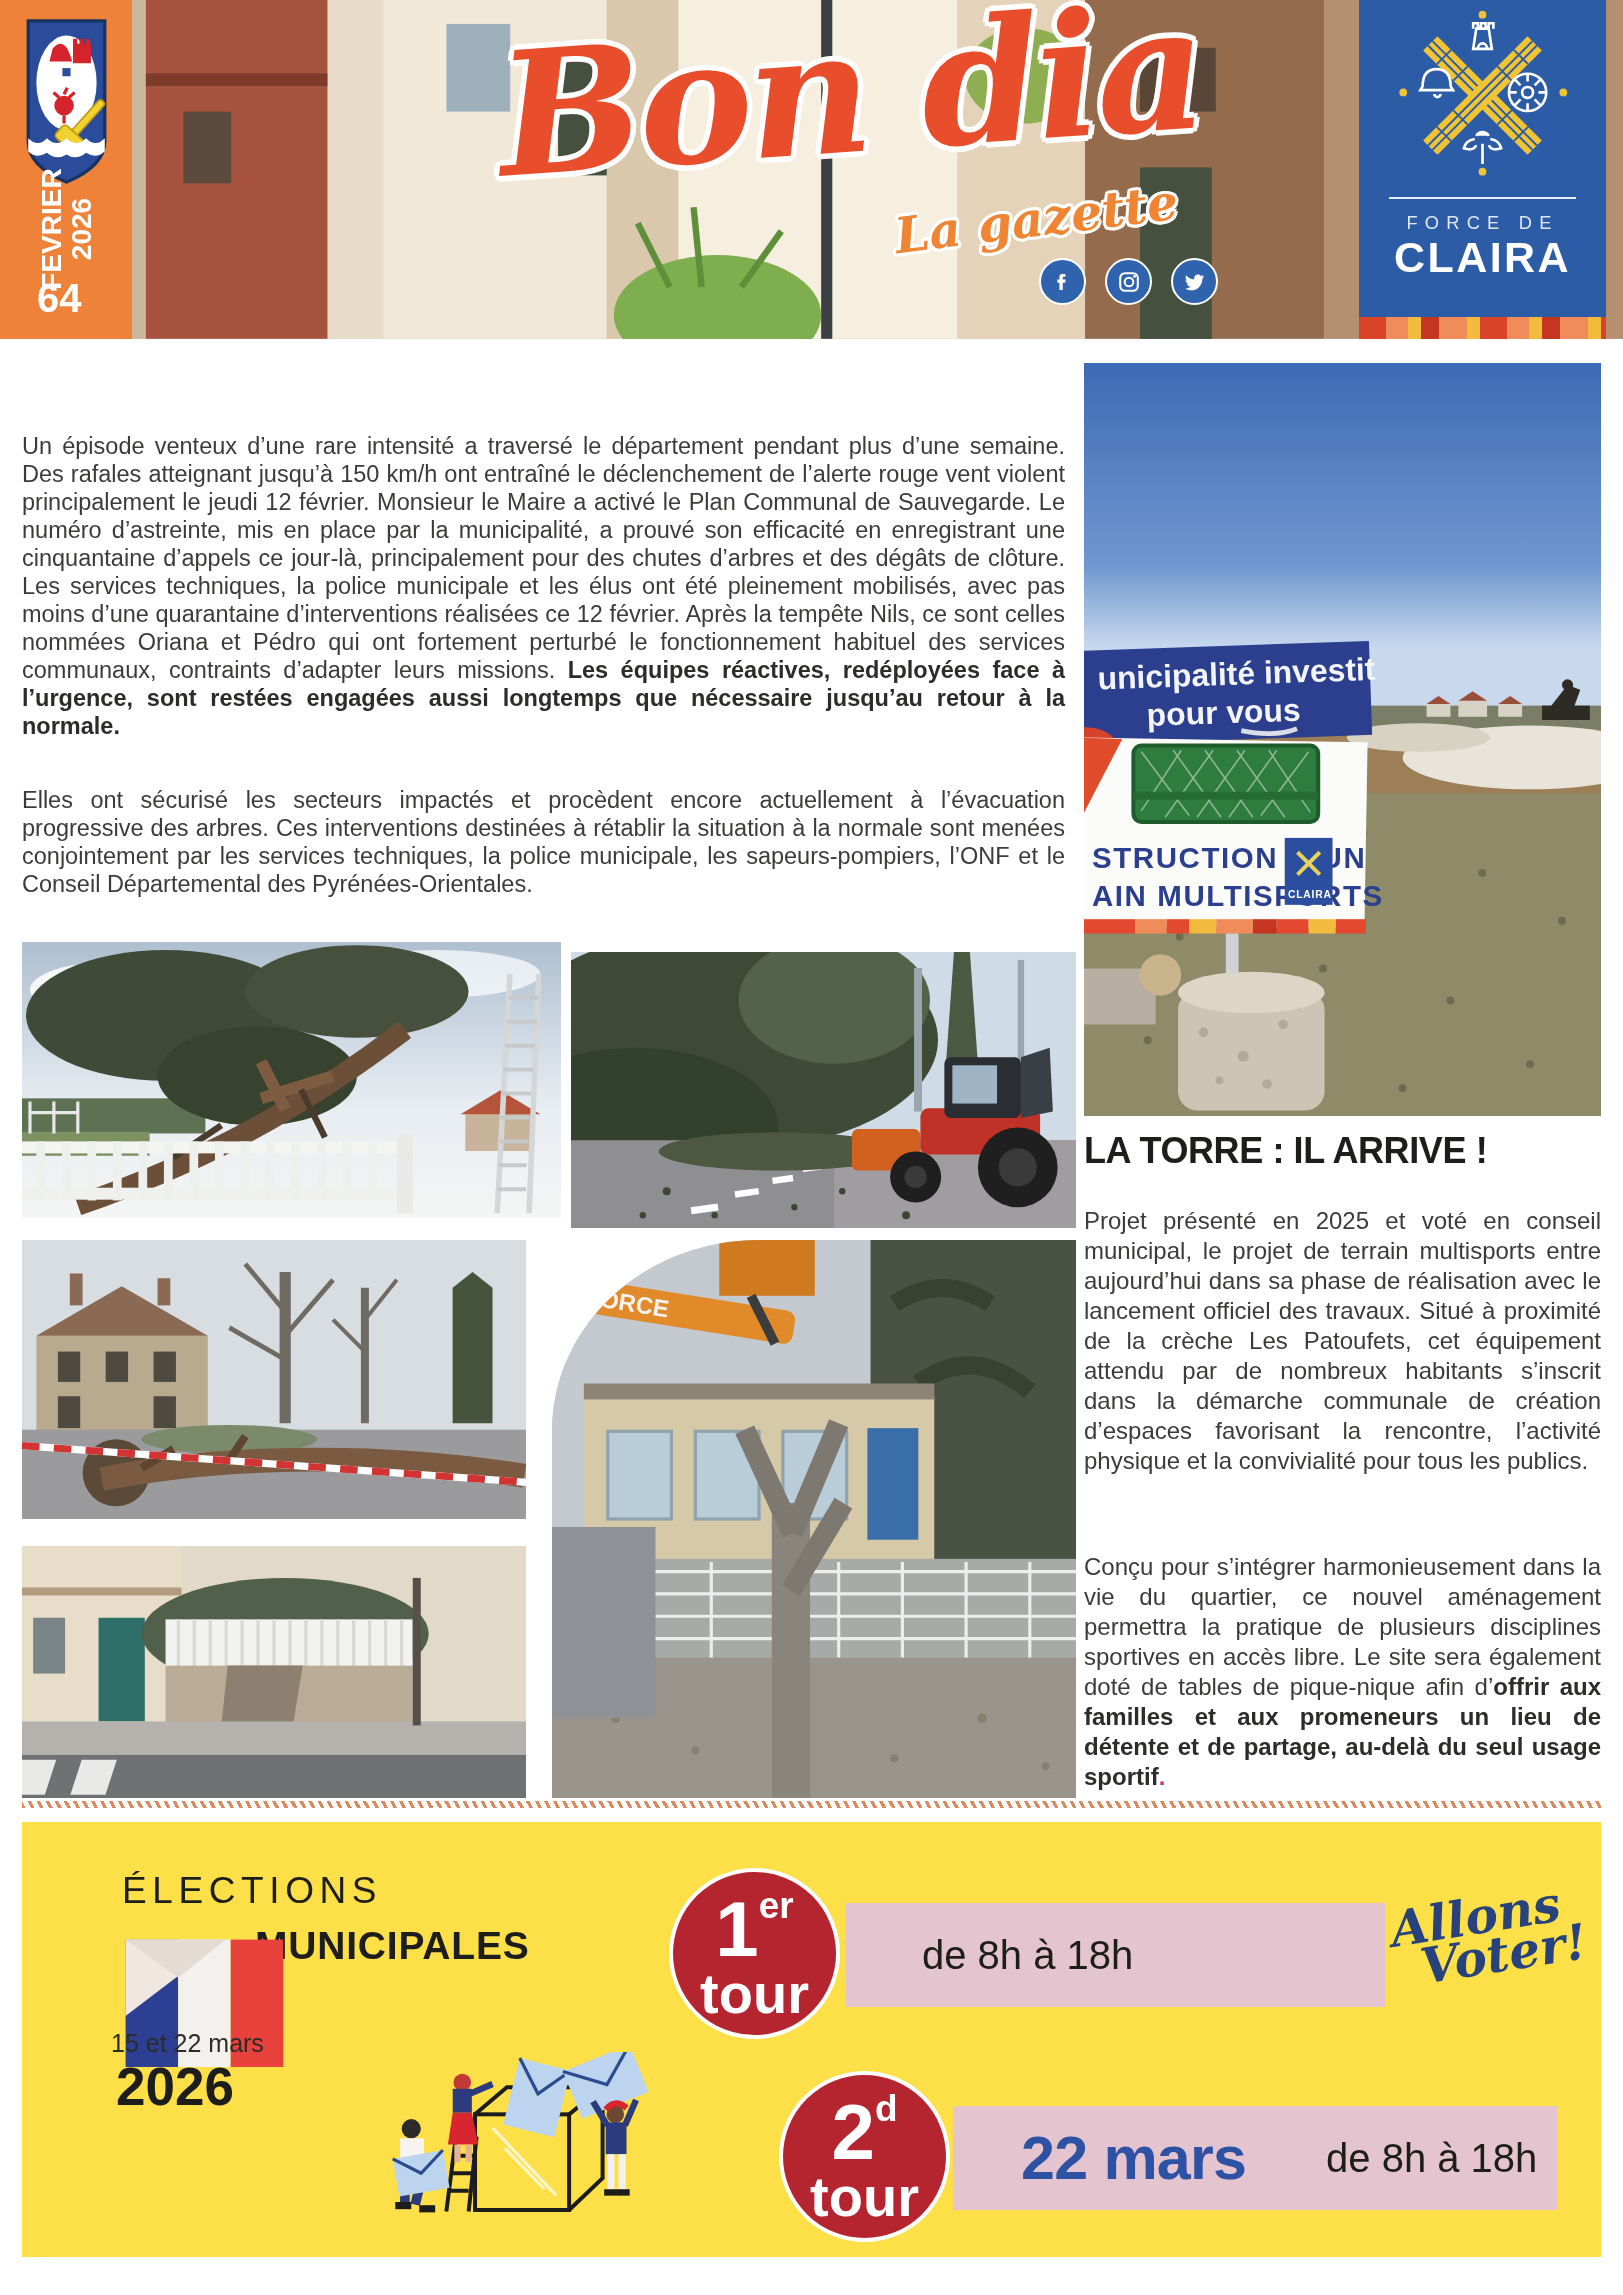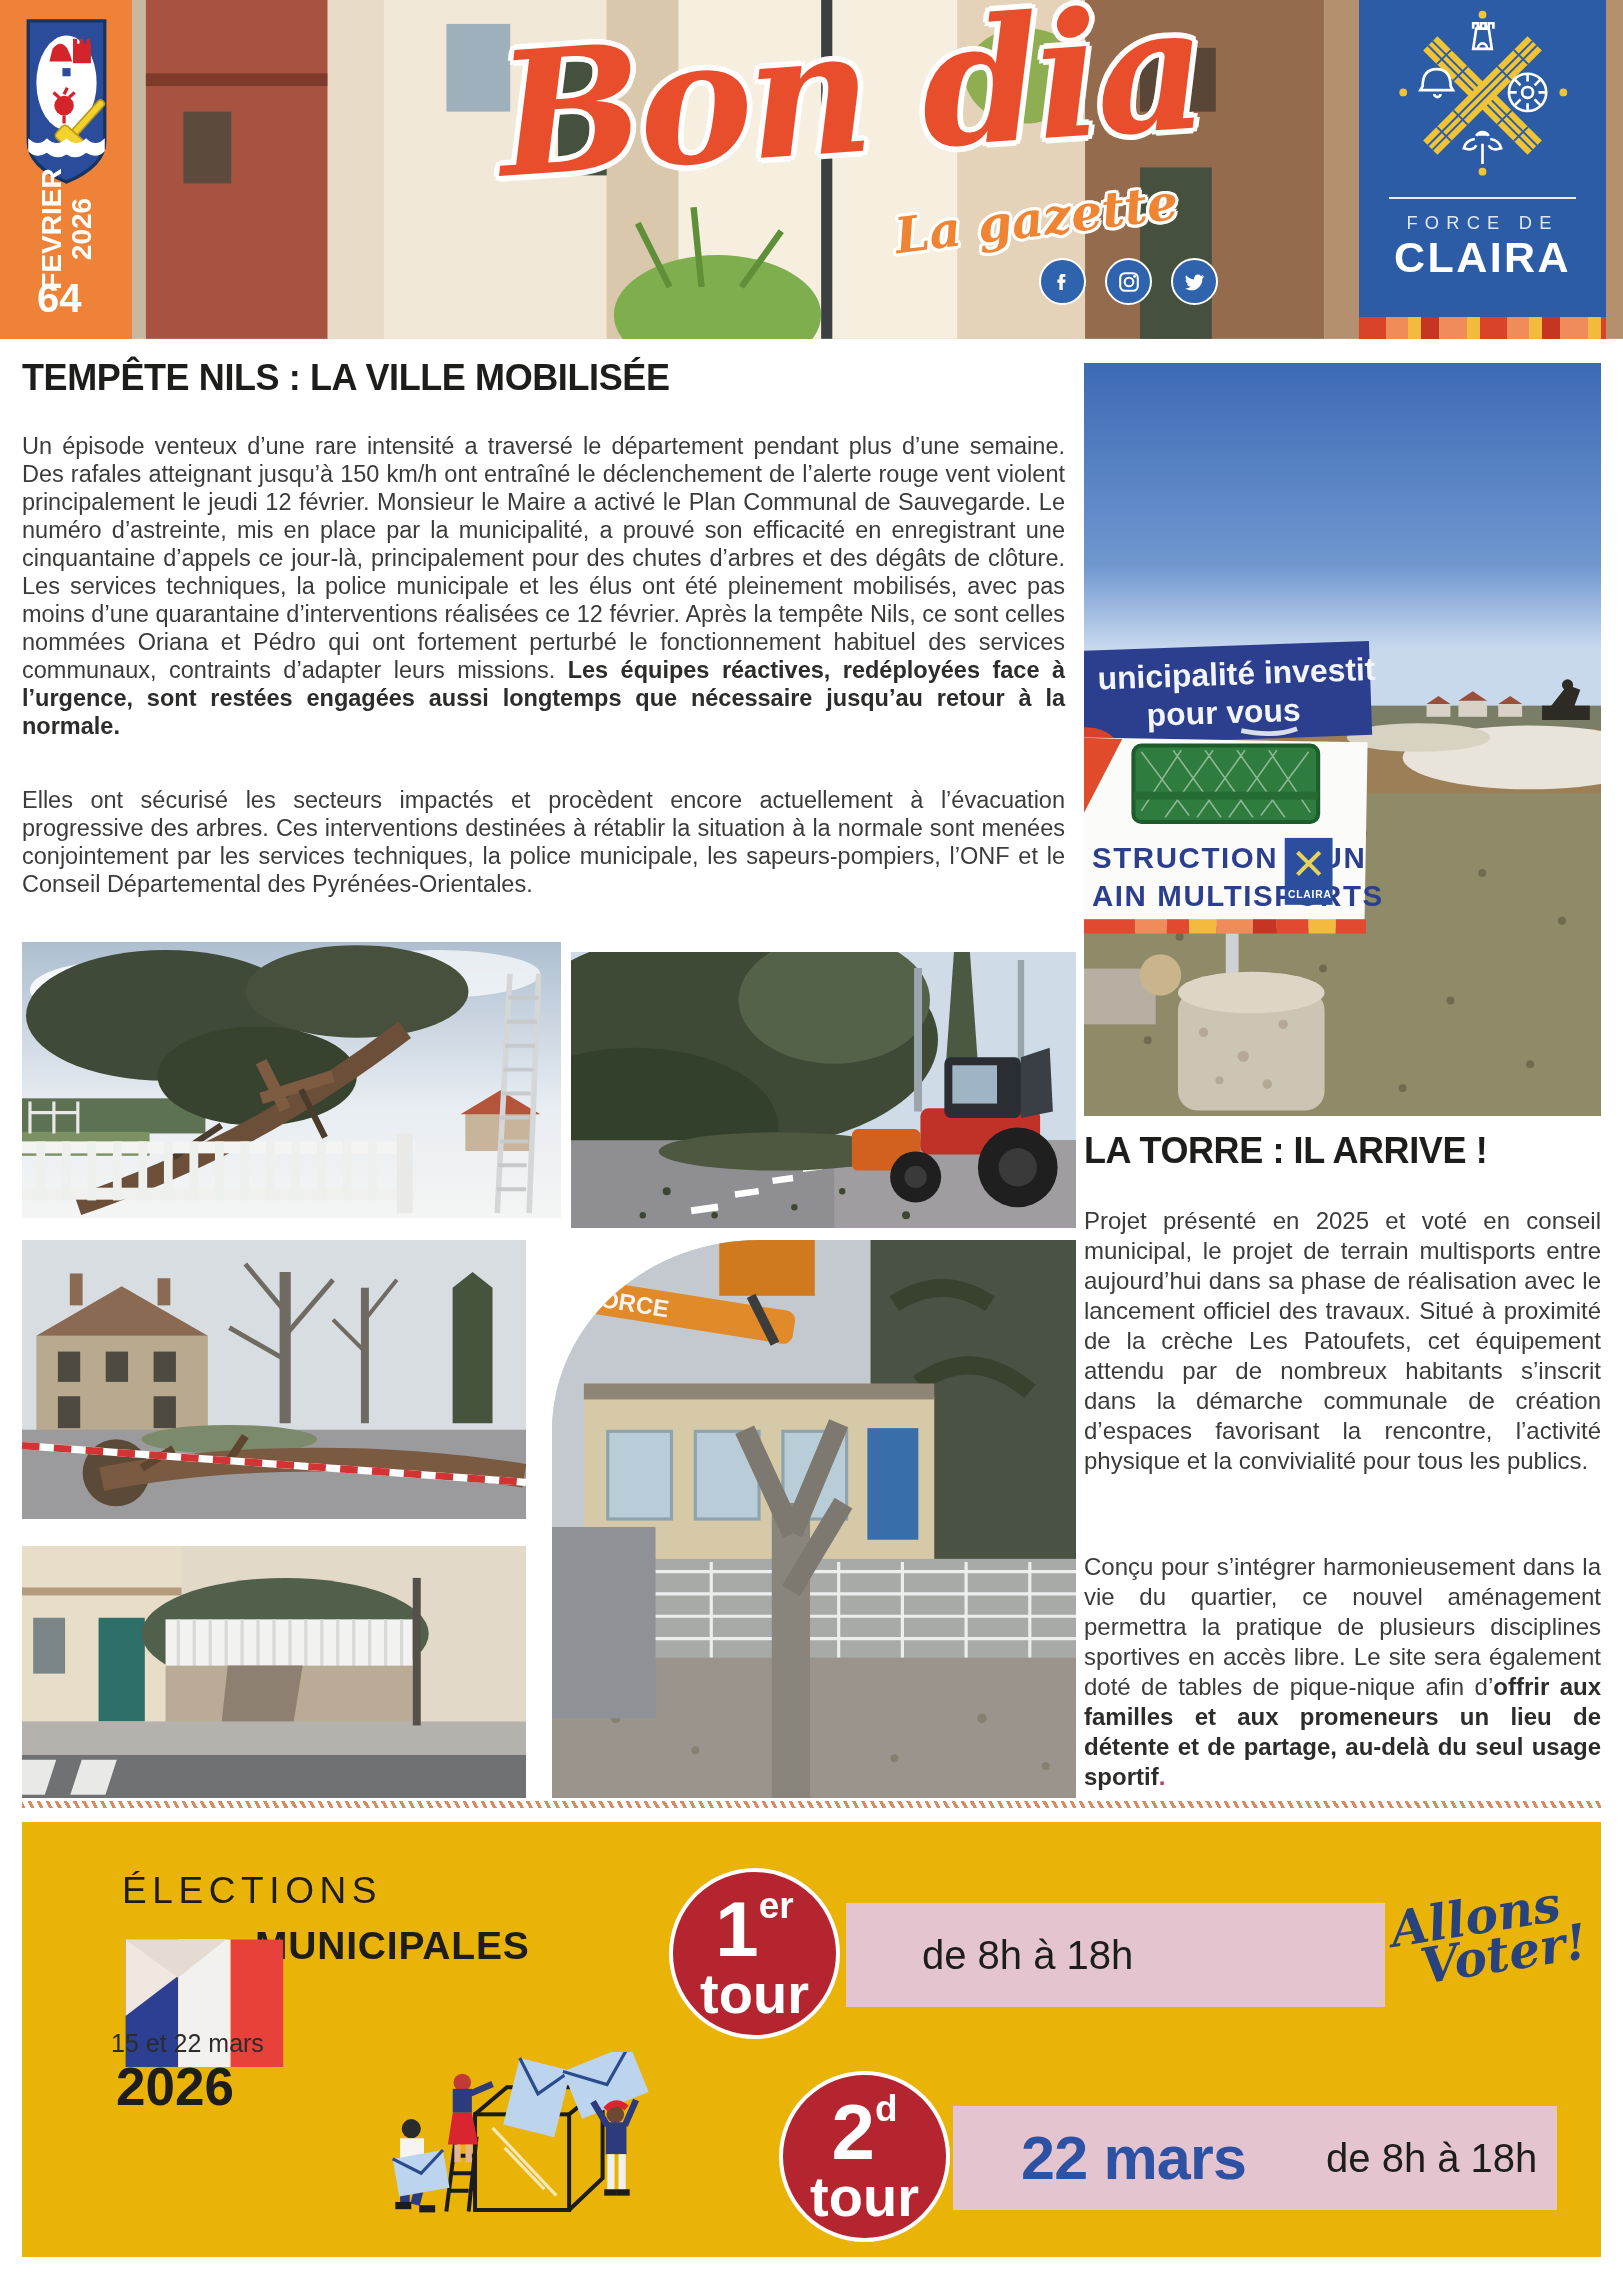--- a/index.html
+++ b/index.html
@@ -55,21 +55,21 @@
   .pink-period{font-weight:bold;color:#c9356e;}
 
   
   .photo{position:absolute;overflow:hidden;background:#ccc;}
   .photo svg{display:block;width:100%;height:100%;}
   #photo-creche{border-top-left-radius:207px 191px;}
 
   
   #hatch-divider{position:absolute;left:22px;top:1801px;width:1579px;height:7.2px;
       background:repeating-linear-gradient(62deg,#d98a5f 0 3.2px,rgba(0,0,0,0) 3.2px 8px);}
-  #elections{position:absolute;left:22px;top:1822px;width:1579px;height:435px;background:#eab308;}
+  #elections{position:absolute;left:22px;top:1822px;width:1579px;height:435px;background:#fde047;}
   #elections-title1{position:absolute;left:100px;top:48px;font-size:37px;font-weight:400;
       letter-spacing:5.6px;color:#1d1d1b;}
   #elections-title2{position:absolute;left:233px;top:102px;font-size:39px;font-weight:800;
       color:#1d1d1b;letter-spacing:0.8px;}
   #elections-dates{position:absolute;left:89px;top:207px;font-size:25px;color:#2c2c2b;}
   #elections-year{position:absolute;left:94px;top:234px;font-size:53px;font-weight:800;color:#1d1d1b;}
   .round-circle{position:absolute;width:171px;height:171px;border-radius:50%;background:#b5252f;
       border:4.8px solid #fff;box-sizing:border-box;color:#fff;text-align:center;}
   #round1-circle{left:647px;top:46px;}
   #round2-circle{left:757px;top:249px;}
@@ -192,21 +192,20 @@
         <circle cx="-102" cy="-4" r="5" fill="#f0c433"></circle>
           <circle cx="104" cy="-4" r="5" fill="#f0c433"></circle>
       </svg>
       <div id="city-rule"></div>
       <div id="city-prefix">FORCE DE</div>
       <div id="city-name">CLAIRA</div>
       <div id="city-stripes"></div>
     </div>
   </header>
 
-  <h1 class="headline abs" style="left:22px;top:357px;">TEMPÊTE NILS : LA VILLE MOBILISÉE</h1>
 
   <p class="bodytext abs" id="storm-p1"><span>Un épisode venteux d’une rare intensité a traversé le département pendant plus d’une semaine. Des rafales atteignant jusqu’à 150 km/h ont entraîné le déclenchement de l’alerte rouge vent violent principalement le jeudi 12 février. Monsieur le Maire a activé le Plan Communal de Sauvegarde. Le numéro d’astreinte, mis en place par la municipalité, a prouvé son efficacité en enregistrant une cinquantaine d’appels ce jour-là, principalement pour des chutes d’arbres et des dégâts de clôture. Les services techniques, la police municipale et les élus ont été pleinement mobilisés, avec pas moins d’une quarantaine d’interventions réalisées ce 12 février. Après la tempête Nils, ce sont celles nommées Oriana et Pédro qui ont fortement perturbé le fonctionnement habituel des services communaux, contraints d’adapter leurs missions. </span><span class="boldrun">Les équipes réactives, redéployées face à l’urgence, sont restées engagées aussi longtemps que nécessaire jusqu’au retour à la normale.</span></p>
 
   <p class="bodytext abs" id="storm-p2">Elles ont sécurisé les secteurs impactés et procèdent encore actuellement à l’évacuation progressive des arbres. Ces interventions destinées à rétablir la situation à la normale sont menées conjointement par les services techniques, la police municipale, les sapeurs-pompiers, l’ONF et le Conseil Départemental des Pyrénées-Orientales.</p>
 
   <figure class="photo" style="left:22px;top:942px;width:539px;height:276px;margin:0;">
     <svg viewBox="0 0 676 346" preserveAspectRatio="none">
       <defs>
           <linearGradient id="gA" x1="0" y1="0" x2="0" y2="1">
         <stop offset="0" stop-color="#aebfd0"></stop>

